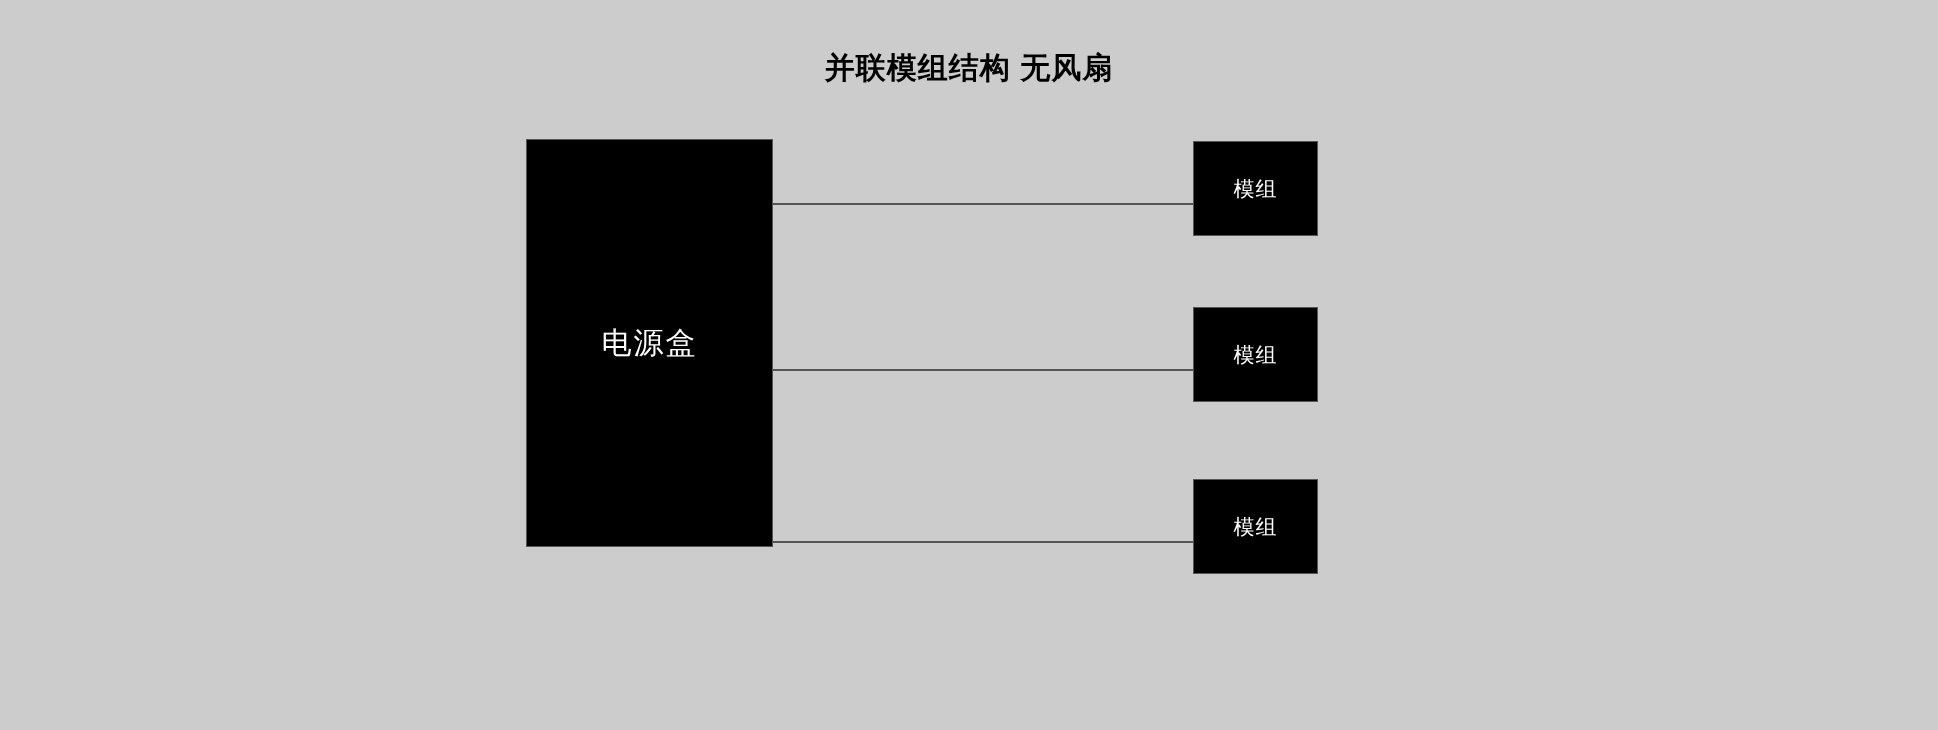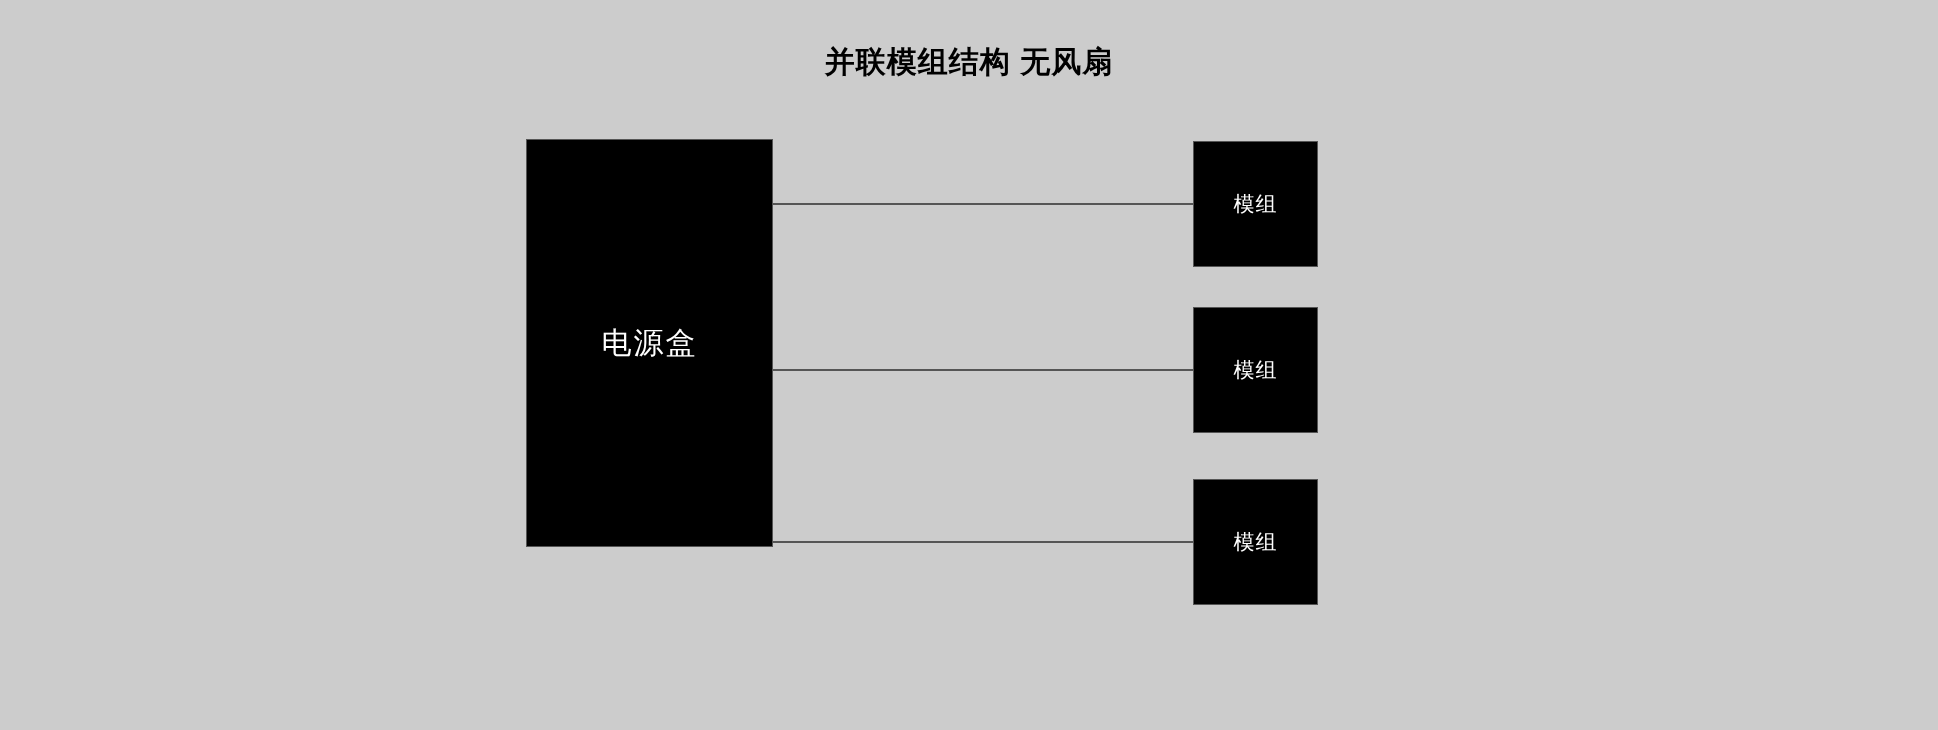--- a/index.html
+++ b/index.html
@@ -22,21 +22,21 @@
     font-family: "Liberation Sans", "DejaVu Sans", sans-serif;
     position: relative;
     overflow: hidden;
   }
   .canvas {
     position: absolute;
     inset: 0;
   }
   .title {
     position: absolute;
-    top: 44px;
+    top: 50px;
     left: 0;
     width: 100%;
     margin: 0;
     text-align: center;
     font-size: 30px;
     line-height: 36px;
     font-weight: 700;
     color: var(--title-text);
     letter-spacing: 1px;
   }
@@ -54,21 +54,21 @@
   }
   .power-box .label {
     color: var(--box-text);
     font-size: 30px;
     letter-spacing: 2px;
   }
   .module {
     position: absolute;
     left: 1193px;
     width: 125px;
-    height: 126px;
+    height: 95px;
     background: var(--box-fill);
     border: 1px solid var(--box-border);
     display: flex;
     align-items: center;
     justify-content: center;
   }
   .module .label {
     color: var(--box-text);
     font-size: 21px;
     letter-spacing: 1px;

